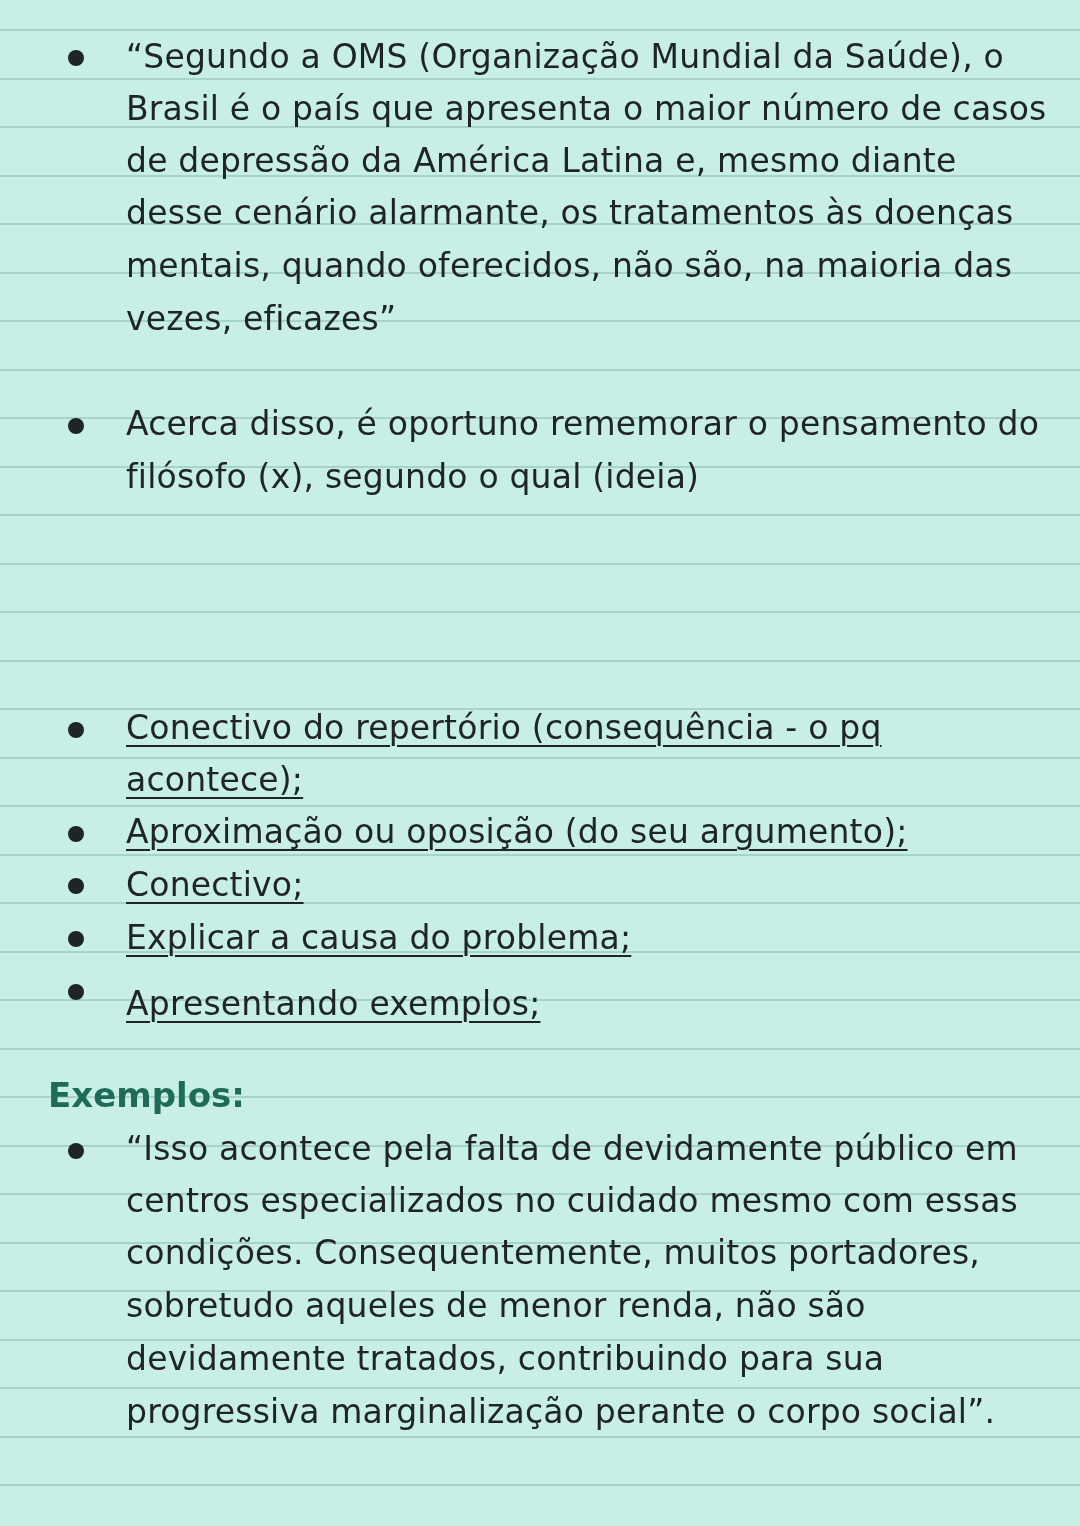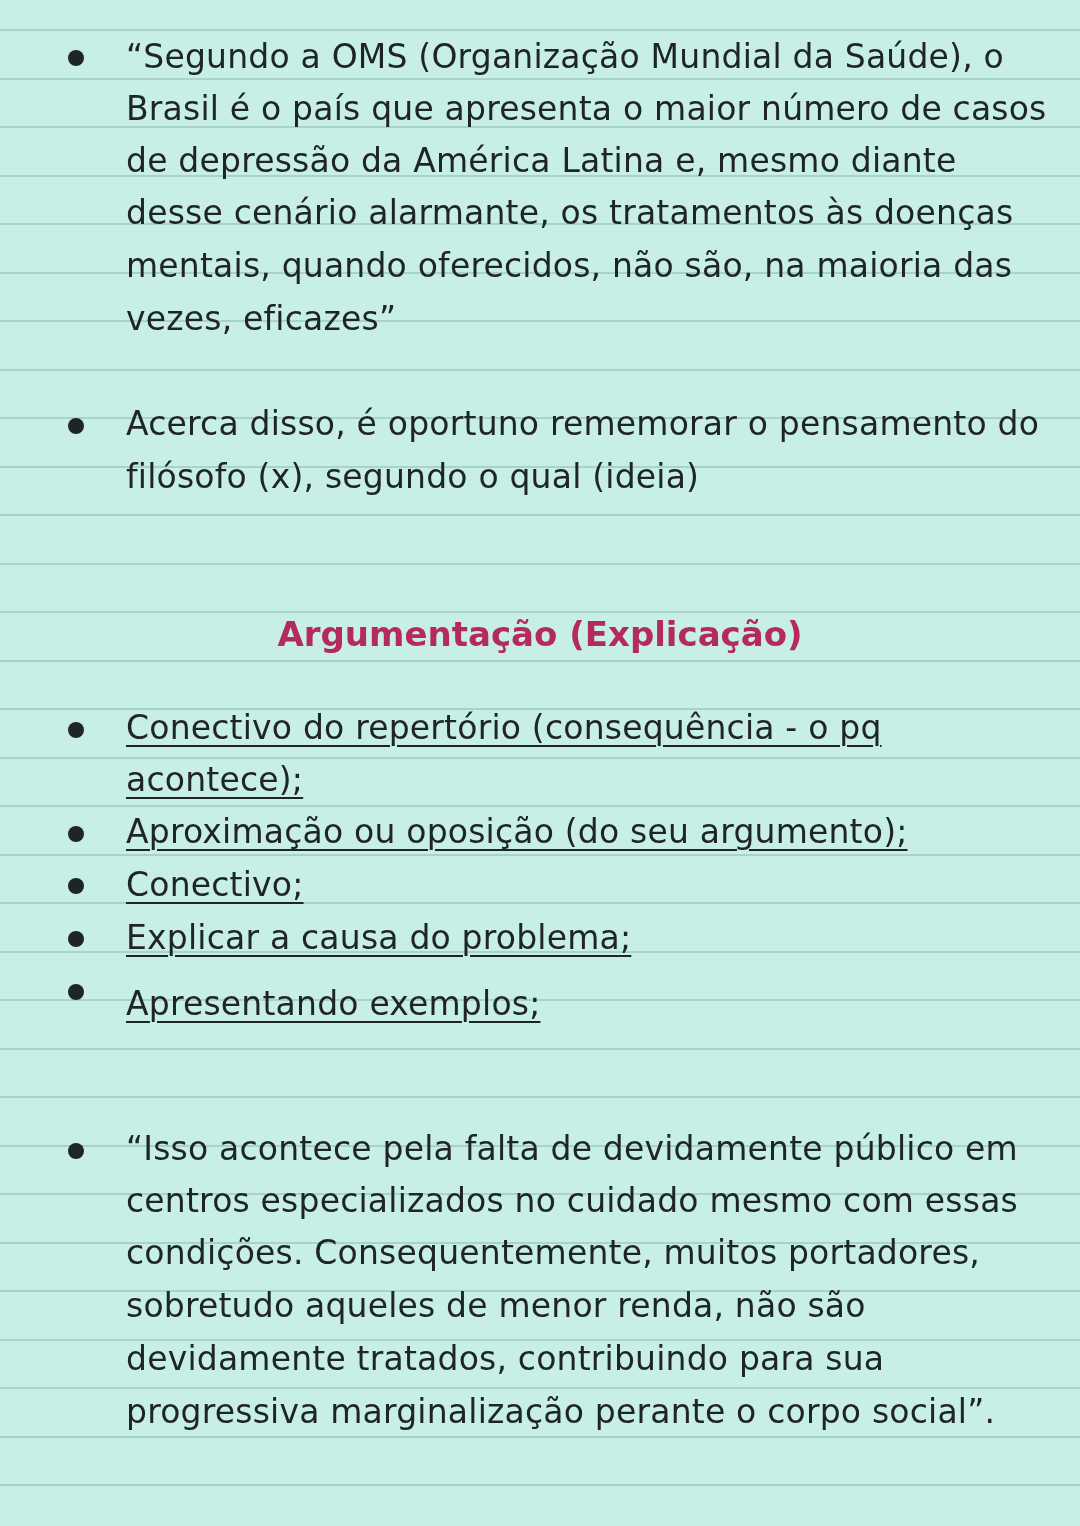--- a/index.html
+++ b/index.html
@@ -72,40 +72,40 @@
     <div class="line" style="top:246px;">mentais, quando oferecidos, não são, na maioria das</div>
     <div class="line" style="top:299px;">vezes, eficazes”</div>
   </div>
 
   <div class="block">
     <span class="bullet" style="top:418px;"></span>
     <div class="line" style="top:404px;">Acerca disso, é oportuno rememorar o pensamento do</div>
     <div class="line" style="top:457px;">filósofo (x), segundo o qual (ideia)</div>
   </div>
 
-  <div class="heading-pink" style="top:614px;">Argumentação (Explicação)</div>
 
   <div class="block">
     <span class="bullet" style="top:722px;"></span>
     <div class="line u" style="top:708px;">Conectivo do repertório (consequência - o pq </div>
     <div class="line u" style="top:760px;">acontece);</div>
 
     <span class="bullet" style="top:826px;"></span>
     <div class="line u" style="top:812px;">Aproximação ou oposição (do seu argumento);</div>
 
     <span class="bullet" style="top:878px;"></span>
     <div class="line u" style="top:865px;">Conectivo;</div>
 
     <span class="bullet" style="top:931px;"></span>
     <div class="line u" style="top:918px;">Explicar a causa do problema;</div>
 
     <span class="bullet" style="top:984px;"></span>
     <div class="line u" style="top:970px;margin-top:14px;">Apresentando exemplos;</div>
   </div>
 
+  <div class="heading-green" style="top:1075px;">Exemplos:</div>
 
   <div class="block">
     <span class="bullet" style="top:1143px;"></span>
     <div class="line" style="top:1129px;">“Isso acontece pela falta de devidamente público em</div>
     <div class="line" style="top:1181px;">centros especializados no cuidado mesmo com essas</div>
     <div class="line" style="top:1233px;">condições. Consequentemente, muitos portadores,</div>
     <div class="line" style="top:1286px;">sobretudo aqueles de menor renda, não são</div>
     <div class="line" style="top:1339px;">devidamente tratados, contribuindo para sua</div>
     <div class="line" style="top:1392px;">progressiva marginalização perante o corpo social”.</div>
   </div>

